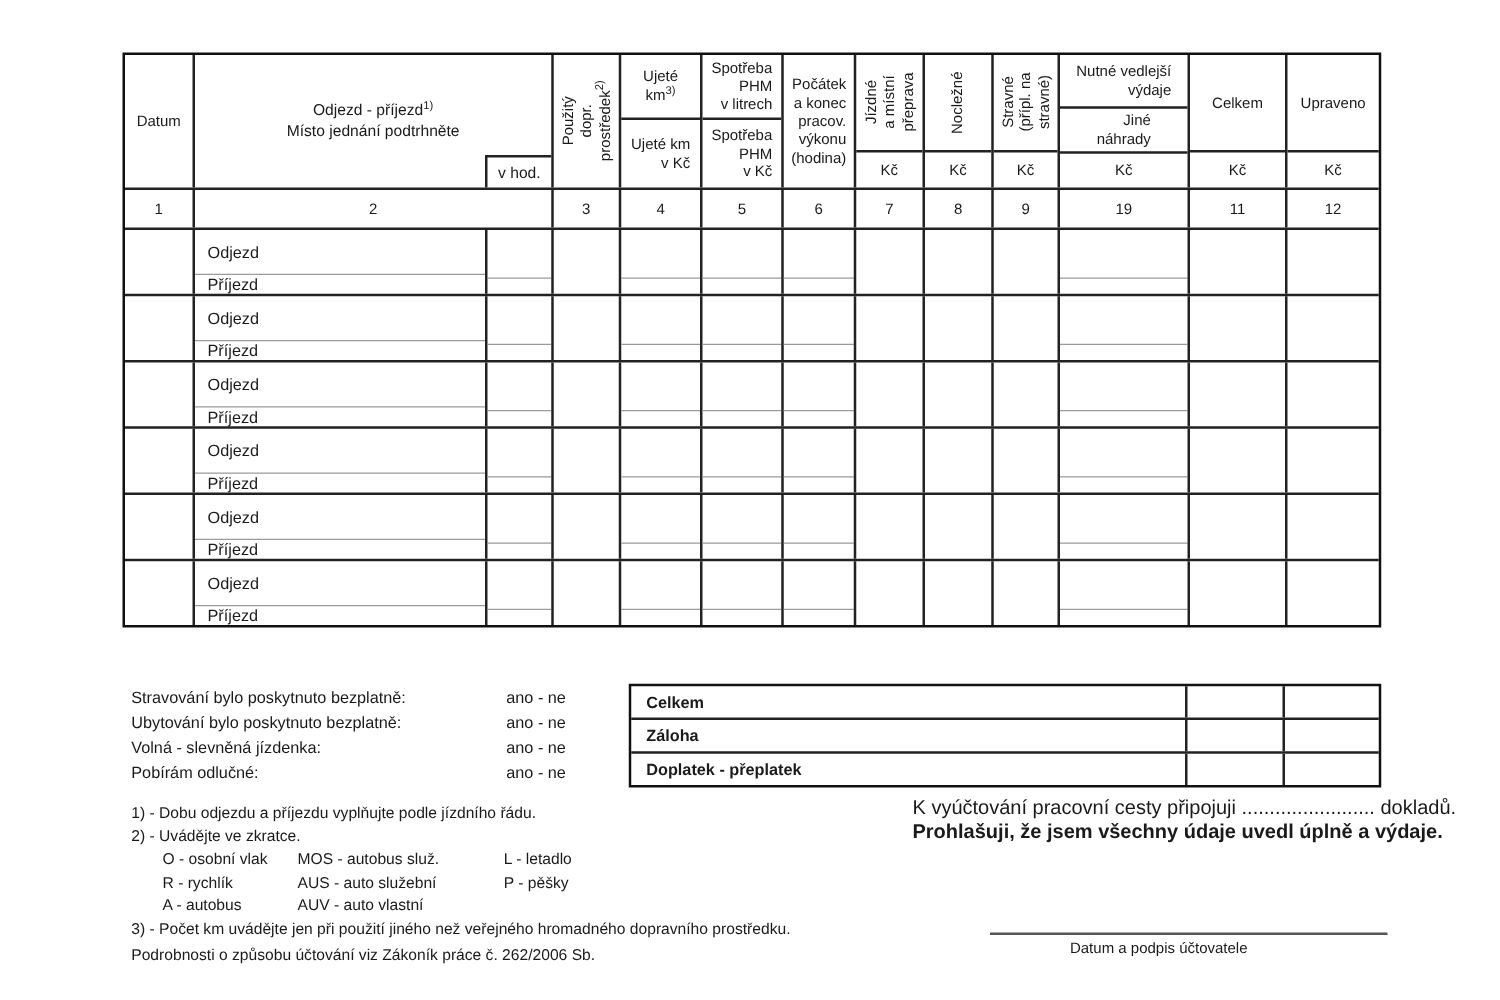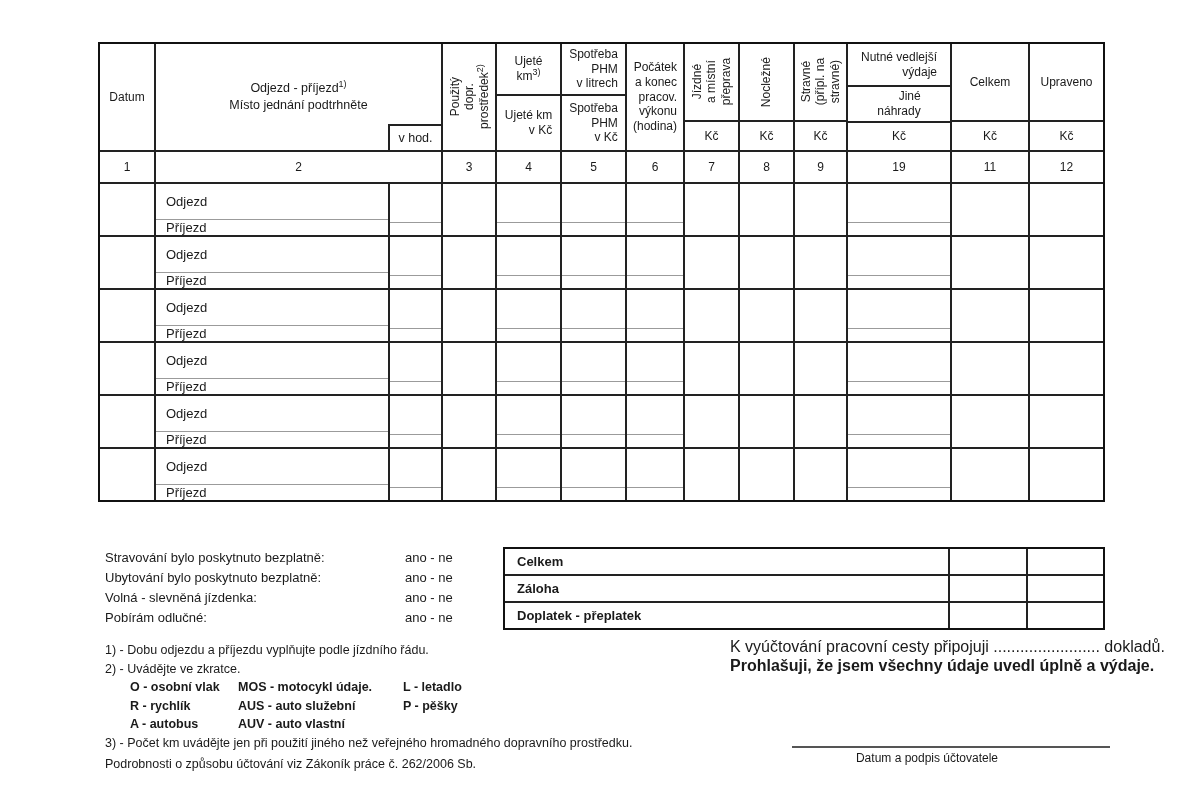--- a/index.html
+++ b/index.html
@@ -64,21 +64,21 @@
   
   .summary { position:absolute; left:503px; top:547px; width:602px; border:2px solid #111; box-sizing:border-box; background:#fff; }
   .sum-row { display:flex; height:25px; border-top:2px solid #222; }
   .sum-row.first { border-top:none; }
   .sum-label { flex:1; display:flex; align-items:center; padding-left:12px; font-weight:bold; font-size:13px; }
   .sum-cell1 { flex:0 0 78px; border-left:2px solid #222; box-sizing:border-box; }
   .sum-cell2 { flex:0 0 77px; border-left:2px solid #222; box-sizing:border-box; }
 
   
   .footnotes { position:absolute; left:105px; top:641px; font-size:12.5px; line-height:18.5px; width:560px; }
-  .abbr-row { position:relative; height:18.5px;font-weight:bold; }
+  .abbr-row { position:relative; height:18.5px; }
   .abbr-c1 { position:absolute; left:25px; }
   .abbr-c2 { position:absolute; left:133px; }
   .abbr-c3 { position:absolute; left:298px; }
 
   
   .attach-block { position:absolute; left:730px; top:637px; font-size:16px; line-height:19px; }
   .declare { font-weight:bold; }
   .sig-line { position:absolute; left:792px; top:746px; width:318px; border-top:2px solid #555; }
   .sig-label { position:absolute; left:768px; top:751px; width:318px; text-align:center; font-size:12px; }
   .bottom-note { position:absolute; left:105px; top:757px; font-size:12.5px; }
@@ -455,21 +455,21 @@
       <div class="sum-cell1"></div>
       <div class="sum-cell2"></div>
     </div>
   </div>
 
   <div class="footnotes">
     <div>1) - Dobu odjezdu a příjezdu vyplňujte podle jízdního řádu.</div>
     <div>2) - Uvádějte ve zkratce.</div>
     <div class="abbr-row">
       <span class="abbr-c1">O - osobní vlak</span>
-      <span class="abbr-c2">MOS - motocykl údaje.</span>
+      <span class="abbr-c2">MOS - autobus služ.</span>
       <span class="abbr-c3">L - letadlo</span>
     </div>
     <div class="abbr-row">
       <span class="abbr-c1">R - rychlík</span>
       <span class="abbr-c2">AUS - auto služební</span>
       <span class="abbr-c3">P - pěšky</span>
     </div>
     <div class="abbr-row">
       <span class="abbr-c1">A - autobus</span>
       <span class="abbr-c2">AUV - auto vlastní</span>

